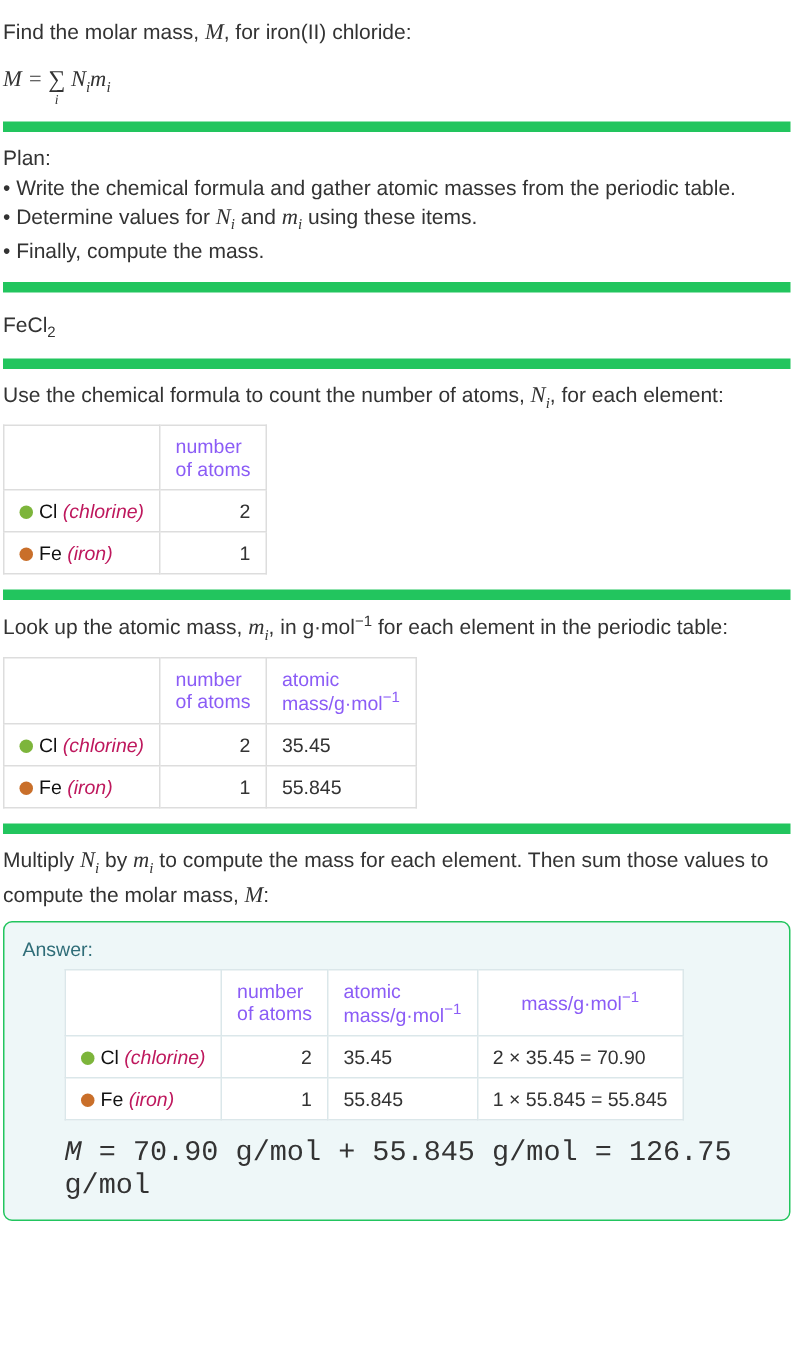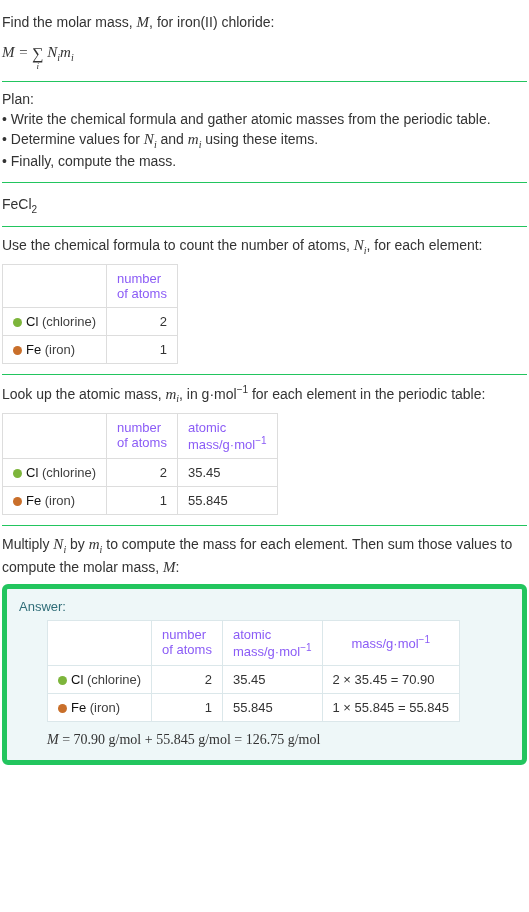--- a/index.html
+++ b/index.html
@@ -8,21 +8,21 @@
     font-family: Arial, Helvetica, sans-serif;
     font-size: 14px;
     color: #333;
     width: 529px;
     background: #fff;
   }
   .page {
     padding: 4px 2px 8px 2px;
   }
   .section {
-    border-bottom: 1px solid #22c55e;
+    border-bottom: 7px solid #22c55e;
     padding: 8px 0 10px 0;
   }
   .section:last-child {
     border-bottom: none;
   }
   .txt {
     line-height: 1.4;
   }
   .formula {
     font-family: "Times New Roman", serif;
@@ -83,46 +83,47 @@
     border-radius: 50%;
     margin-right: 4px;
     vertical-align: middle;
   }
   .dot-cl { background: #7db53b; }
   .dot-fe { background: #c96f2a; }
   .sym {
     color: #111;
   }
   .paren {
-    color: #404040;
+    color: #be185d;
+    font-style: italic;
   }
   .answerbox {
-    border: 5px solid #22c55e;
+    border: 1px solid #22c55e;
     background: #eef7f8;
     border-radius: 6px;
     padding: 10px 12px 12px 12px;
     margin-top: 6px;
   }
   .answerbox table {
     background: #fff;
     margin-left: 28px;
   }
   .answerbox th, .answerbox td {
     border: 1px solid #dbe7ea;
   }
   .answer-label {
     color: #2f6d78;
     font-size: 13px;
     margin-bottom: 6px;
   }
   .final {
-    font-family: Liberation Serif, serif;
+    font-family: Liberation Mono, monospace;
     font-style: italic;
     margin: 10px 0 0 28px;
-    font-size: 14px;
+    font-size: 19px;
   }
   .final .roman {
     font-style: normal;
   }
 </style>
 </head>
 <body>
 
 <div class="page">
 

